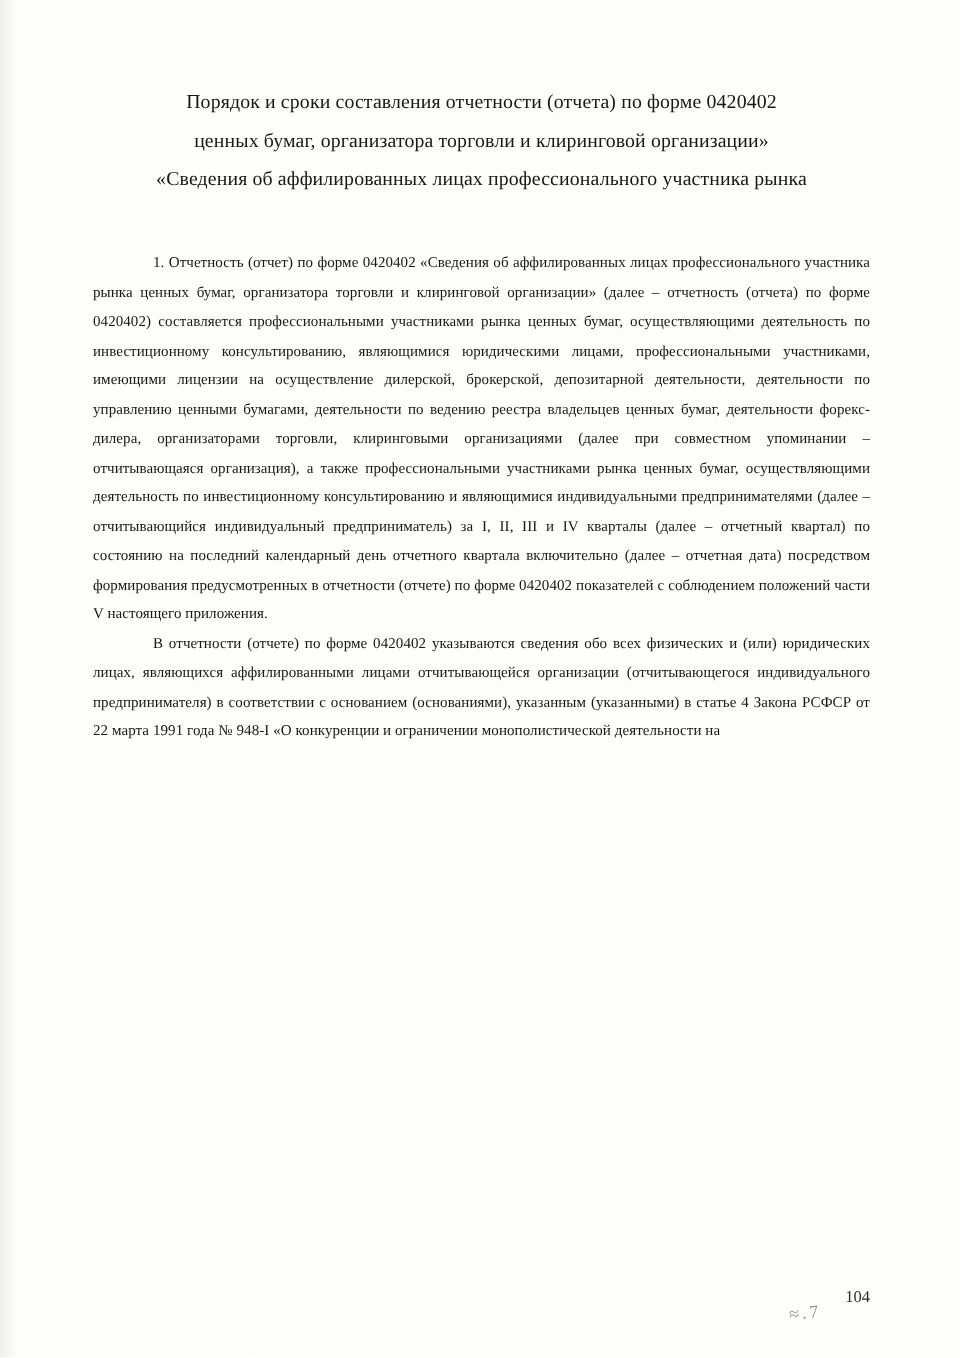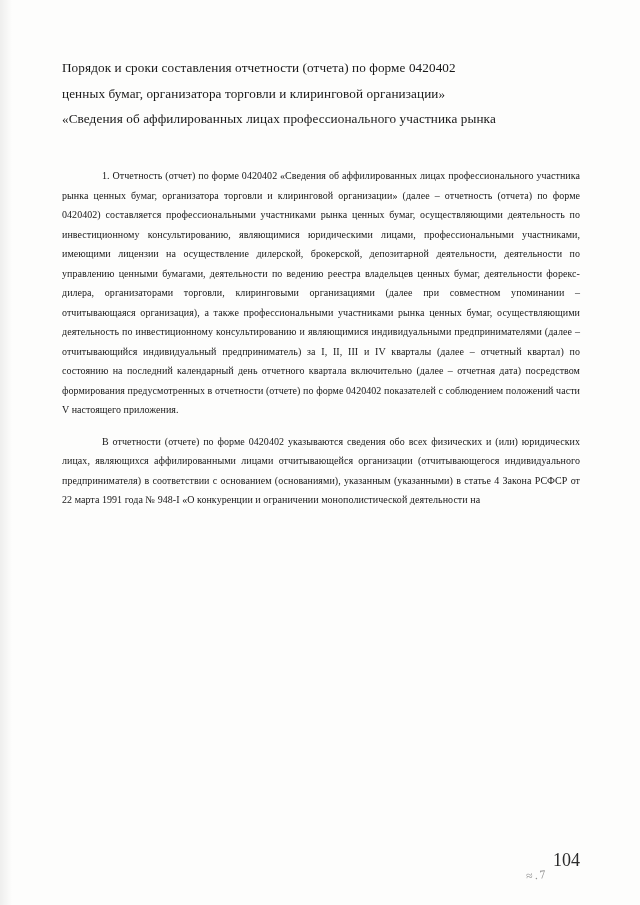--- a/index.html
+++ b/index.html
@@ -27,41 +27,42 @@
   }
   .doc-body {
     font-size: 13.3px;
     line-height: 1.95;
     color: #171717;
   }
   .title-block {
     margin-bottom: 34px;
   }
   .title-line {
+    text-align: center;
     font-size: 13.2px;
     line-height: 1.95;
     letter-spacing: 0.1px;
   }
   .para {
     text-align: justify;
     text-justify: inter-word;
     text-indent: 40px;
     margin: 0 0 0 0;
     font-size: 10px;
     line-height: 1.95;
     letter-spacing: 0.05px;
   }
   .para + .para {
-    margin-top: 12px;
+    margin-top: 0px;
   }
   .page-number {
     position: absolute;
     right: 60px;
     bottom: 34px;
-    font-size: 18px;
+    font-size: 11px;
     color: #2b2b2b;
   }
   .page-mark {
     position: absolute;
     right: 92px;
     bottom: 22px;
     font-size: 12px;
     color: #6d6d6d;
     font-family: "Liberation Serif", serif;
     transform: rotate(-6deg);

